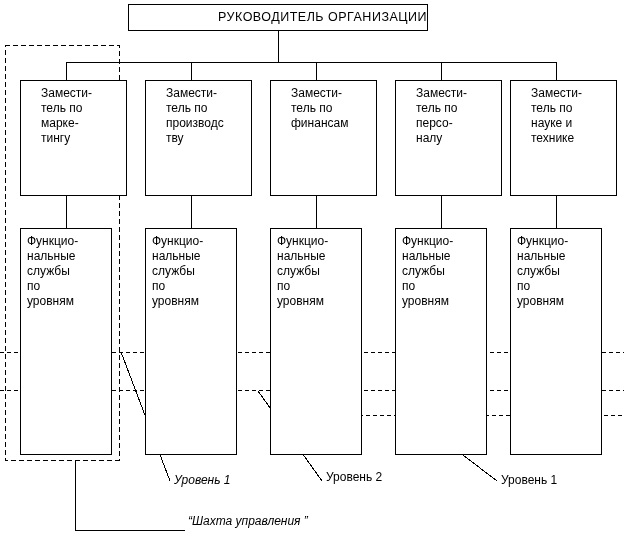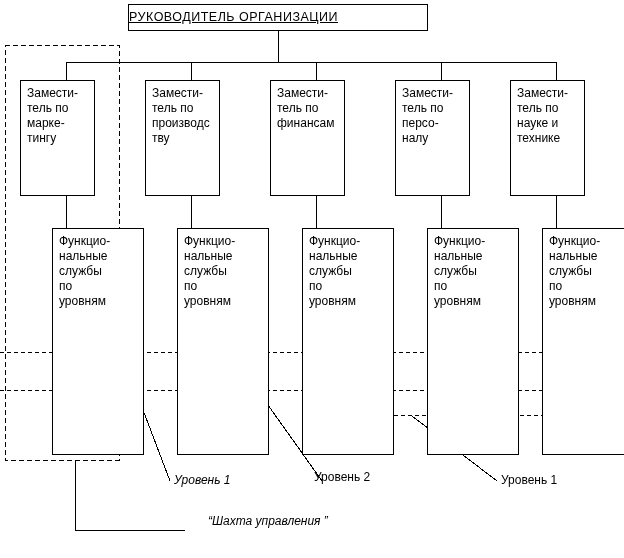--- a/index.html
+++ b/index.html
@@ -24,54 +24,51 @@
     box-sizing: border-box;
     font-size: 12px;
     line-height: 15px;
     white-space: pre-line;
   }
   .root-box {
     left: 128px; top: 4px;
     width: 300px; height: 27px;
     display: flex;
     align-items: center;
-    justify-content: flex-start;
+    justify-content: flex-end;
     white-space: nowrap;
     font-size: 12.5px;
     letter-spacing: 0.5px;
-    text-decoration: underline;
   }
   .deputy-box {
     top: 80px;
-    width: 75px; height: 116px;
-    padding: 5px 4px 0 6px;
+    width: 107px; height: 116px;
+    padding: 5px 4px 0 20px;
   }
   .func-box {
     top: 228px;
     width: 92px; height: 227px;
     padding: 5px 4px 0 6px;
-    margin-left: 32px;
   }
   .c1 { left: 20px; }
   .c2 { left: 145px; }
   .c3 { left: 270px; }
   .c4 { left: 395px; }
   .c5 { left: 510px; }
   .level-label {
     position: absolute;
     font-size: 12px;
     white-space: nowrap;
   }
   .shaft-label {
     position: absolute;
     left: 188px; top: 514px;
     font-size: 12px;
     font-style: italic;
     white-space: nowrap;
-    margin-left: 20px;
   }
 </style>
 </head>
 <body>
 
 <div class="canvas">
 
   <svg class="lines-layer" width="624" height="558" viewBox="0 0 624 558" shape-rendering="crispEdges">
 
     <line x1="278" y1="31" x2="278" y2="62" stroke="#000"></line>
@@ -150,18 +147,18 @@
 тель по
 науке и
 технике</div>
   <div class="box func-box   c5">Функцио-
 нальные
 службы
 по
 уровням</div>
 
   <div class="level-label" style="left:174px; top:473px;font-style:italic;">Уровень 1</div>
-  <div class="level-label" style="left:314px; top:470px;text-align:right;">Уровень 2</div>
+  <div class="level-label" style="left:326px; top:470px;text-align:right;">Уровень 2</div>
   <div class="level-label" style="left:501px; top:473px;">Уровень 1</div>
 
   <div class="shaft-label">“Шахта управления ”</div>
 
 </div>
 
 </body></html>

